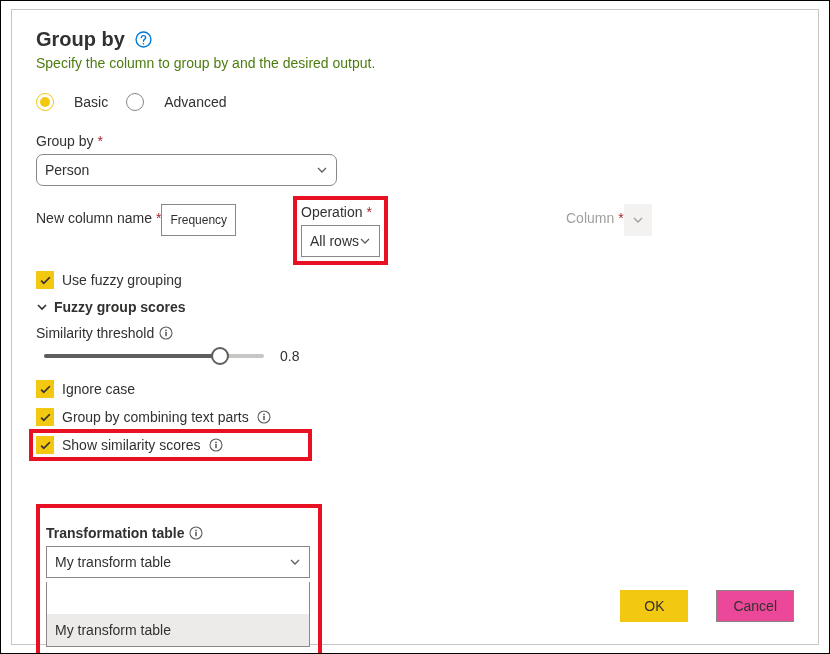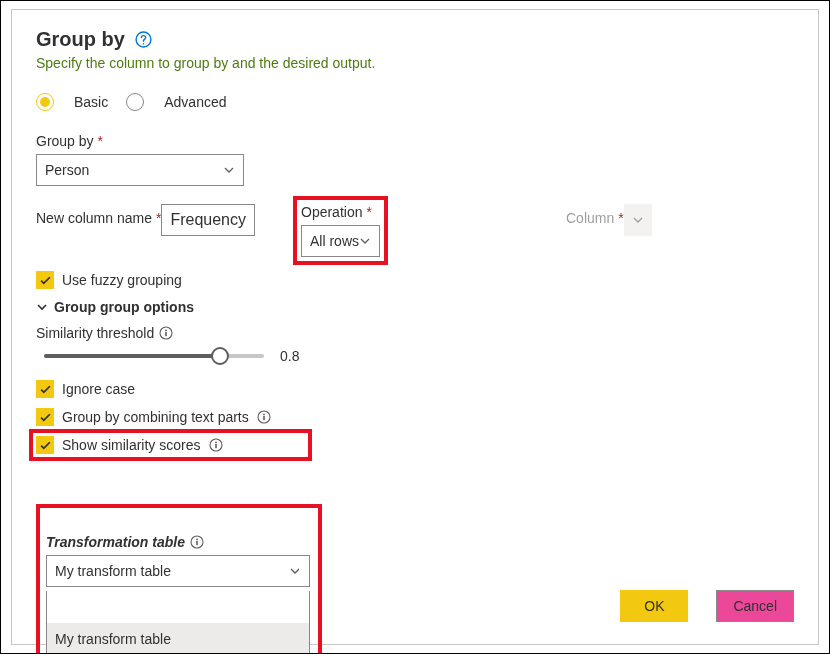--- a/index.html
+++ b/index.html
@@ -81,21 +81,21 @@
     cursor: pointer;
     font-size: 14px;
   }
   .select .chev { flex-shrink: 0; }
   .input {
     height: 32px;
     border: 1px solid #8a8886;
     padding: 0 8px;
     display: flex;
     align-items: center;
-    font-size: 16px;
+    font-size: 12px;
     background: #fff;
   }
 
   .row3 {
     display: flex;
     gap: 10px;
     margin-bottom: 14px;
     align-items: flex-start;
   }
   .col { display: flex; flex-direction: row; }
@@ -195,21 +195,21 @@
     gap: 8px;
   }
   .hl-block2 {
     position: absolute;
     left: 24px;
     top: 494px;
     border: 4px solid #e81123;
     padding: 6px 8px 6px 6px;
     width: 286px;
   }
-  .hl-block2 .label { margin-top: 20px; font-style: italic; }
+  .hl-block2 .label { margin-top: 11px; }
 
   .dropdown-open {
     margin-top: 4px;
     border: 1px solid #8a8886;
     border-top: none;
     background: #fff;
   }
   .dropdown-blank { height: 32px; }
   .dropdown-item {
     height: 32px;
@@ -268,21 +268,21 @@
         <span class="radio-outer"></span>
         <span>Advanced</span>
       </div>
     </div>
 
     <div style="margin-bottom:18px;">
       <div class="label">
         <span>Group by</span>
           <span class="req">*</span>
       </div>
-      <div class="select" style="width:208px;">
+      <div class="select" style="width:301px;border-radius:7px;">
         <span>Person</span>
         <span class="chev">
           <svg width="12" height="12" viewBox="0 0 12 12">
               <path d="M2 4l4 4 4-4" fill="none" stroke="#605e5c" stroke-width="1.3"></path>
             </svg>
         </span>
       </div>
     </div>
 
     <div class="row3">
@@ -334,21 +334,21 @@
       </span>
       <span>Use fuzzy grouping</span>
     </div>
 
     <div class="group-header">
       <span>
         <svg width="12" height="12" viewBox="0 0 12 12">
             <path d="M2 4l4 4 4-4" fill="none" stroke="#323130" stroke-width="1.6"></path>
           </svg>
       </span>
-      <span>Group group options</span>
+      <span>Fuzzy group scores</span>
     </div>
 
     <div class="label">
       <span>Similarity threshold</span>
       <span class="info-icon">
         <svg width="14" height="14" viewBox="0 0 14 14">
             <circle cx="7" cy="7" r="6" fill="none" stroke="#605e5c" stroke-width="1.1"></circle>
             <circle cx="7" cy="4.4" r="0.9" fill="#605e5c"></circle>
             <rect x="6.2" y="6" width="1.6" height="4.2" fill="#605e5c"></rect>
           </svg>

